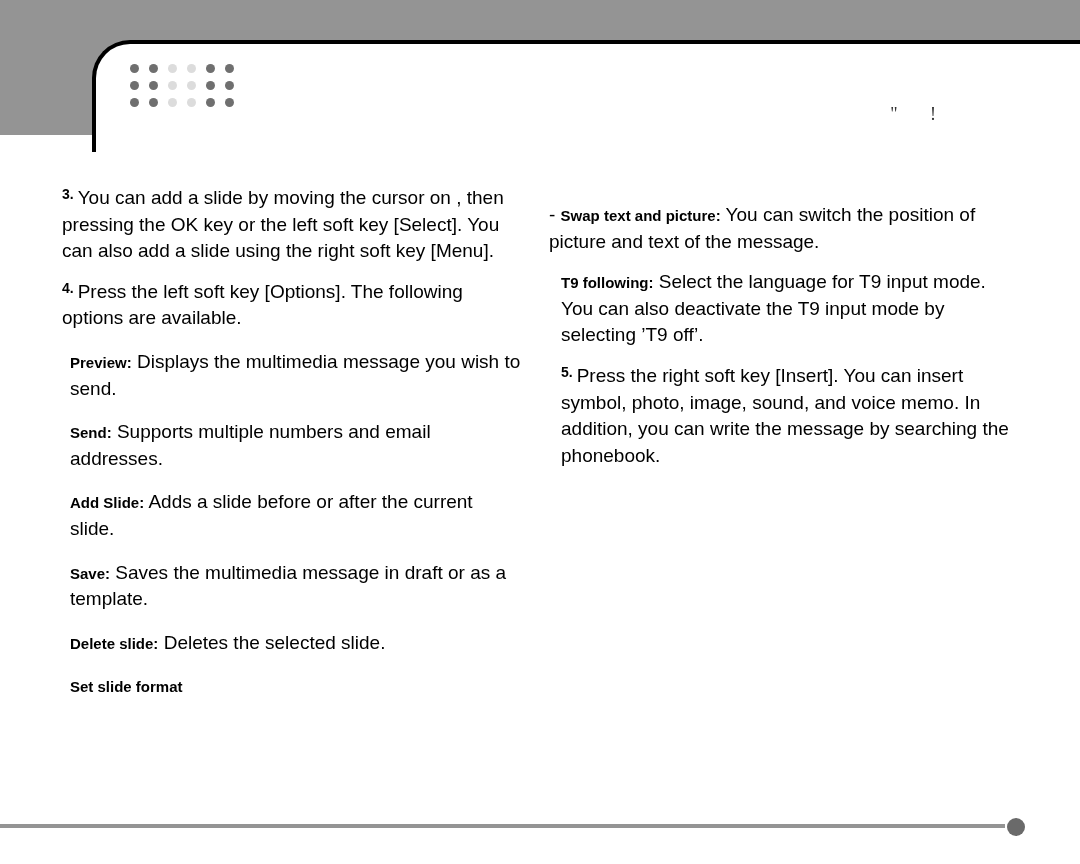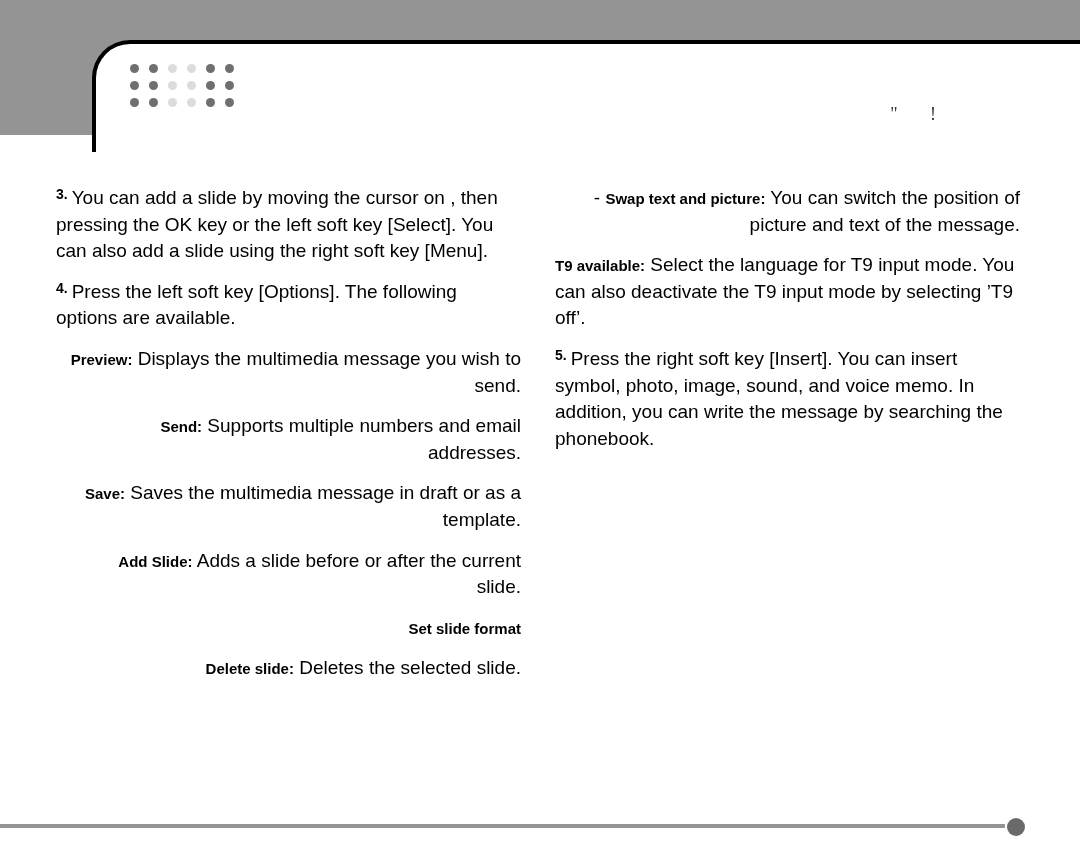--- a/index.html
+++ b/index.html
@@ -8,22 +8,22 @@
   .notch { position:absolute; top:40px; left:92px; right:0; height:112px; background:#fff; border:4px solid #000; border-right:none; border-bottom:none; border-top-left-radius:38px; box-sizing:border-box; }
   .notch-inner { padding:20px 0 0 34px; }
   .dotgrid { display:flex; flex-direction:column; gap:8px; }
   .dotrow { display:flex; gap:10px; }
   .dot { width:9px; height:9px; border-radius:50%; }
   .dark { background:#6f6f6f; }
   .light { background:#dcdcdc; }
   .headmark { position:absolute; top:104px; right:130px; font-size:18px; letter-spacing:14px; color:#333; font-family: Georgia, 'Times New Roman', serif; }
   .content { position:absolute; top:185px; left:50px; right:60px; bottom:50px; display:flex; gap:28px; font-size:19px; line-height:1.4; color:#000; }
   .col { flex:1; }
-  .para { margin:0 0 14px 6px; }
-  .opt { margin:0 0 14px 20px;text-align:right; }
+  .para { margin:0 0 14px 12px; }
+  .opt { margin:17px 0 14px 20px; }
   .num { font-weight:bold; font-size:14px; vertical-align:top; margin-right:4px; }
   .b { font-weight:bold; font-size:15px; }
   .footer-line { position:absolute; left:0; right:75px; bottom:36px; height:4px; background:#949494; }
   .footer-dot { position:absolute; right:55px; bottom:28px; width:18px; height:18px; border-radius:50%; background:#6a6a6a; }
 </style>
 </head>
 <body>
 
 <div class="canvas">
   <div class="topbar"></div>
@@ -58,28 +58,28 @@
     </div>
   </div>
   <div class="headmark">"   !</div>
 
   <div class="content">
     <div class="col">
       <p class="para"><span class="num">3.</span><span>You can add a slide by moving the cursor on       , then pressing the OK key or the left soft key [Select]. You can also add a slide using the right soft key [Menu].</span></p>
       <p class="para"><span class="num">4.</span><span>Press the left soft key [Options]. The following options are available.</span></p>
       <p class="opt"><span class="b">Preview:</span><span> Displays the multimedia message you wish to send.</span></p>
       <p class="opt"><span class="b">Send:</span><span> Supports multiple numbers and email addresses.</span></p>
+      <p class="opt"><span class="b">Add Slide:</span><span> Adds a slide before or after the current slide.</span></p>
       <p class="opt"><span class="b">Save:</span><span> Saves the multimedia message in draft or as a template.</span></p>
-      <p class="opt"><span class="b">Add Slide:</span><span> Adds a slide before or after the current slide.</span></p>
+      <p class="opt"><span class="b">Delete slide:</span><span> Deletes the selected slide.</span></p>
       <p class="opt"><span class="b">Set slide format</span></p>
-      <p class="opt"><span class="b">Delete slide:</span><span> Deletes the selected slide.</span></p>
     </div>
 
     <div class="col">
       <p class="opt" style="margin-left:0"><span>- </span><span class="b">Swap text and picture:</span><span> You can switch the position of picture and text of the message.</span></p>
-      <p class="para"><span class="b">T9 available:</span><span> Select the language for T9 input mode. You can also deactivate the T9 input mode by selecting ’T9 off’.</span></p>
+      <p class="para"><span class="b">T9 following:</span><span> Select the language for T9 input mode. You can also deactivate the T9 input mode by selecting ’T9 off’.</span></p>
       <p class="para"><span class="num">5.</span><span>Press the right soft key [Insert]. You can insert symbol, photo, image, sound, and voice memo. In addition, you can write the message by searching the phonebook.</span></p>
     </div>
   </div>
 
   <div class="footer-line"></div>
   <div class="footer-dot"></div>
 </div>
 
 </body></html>

